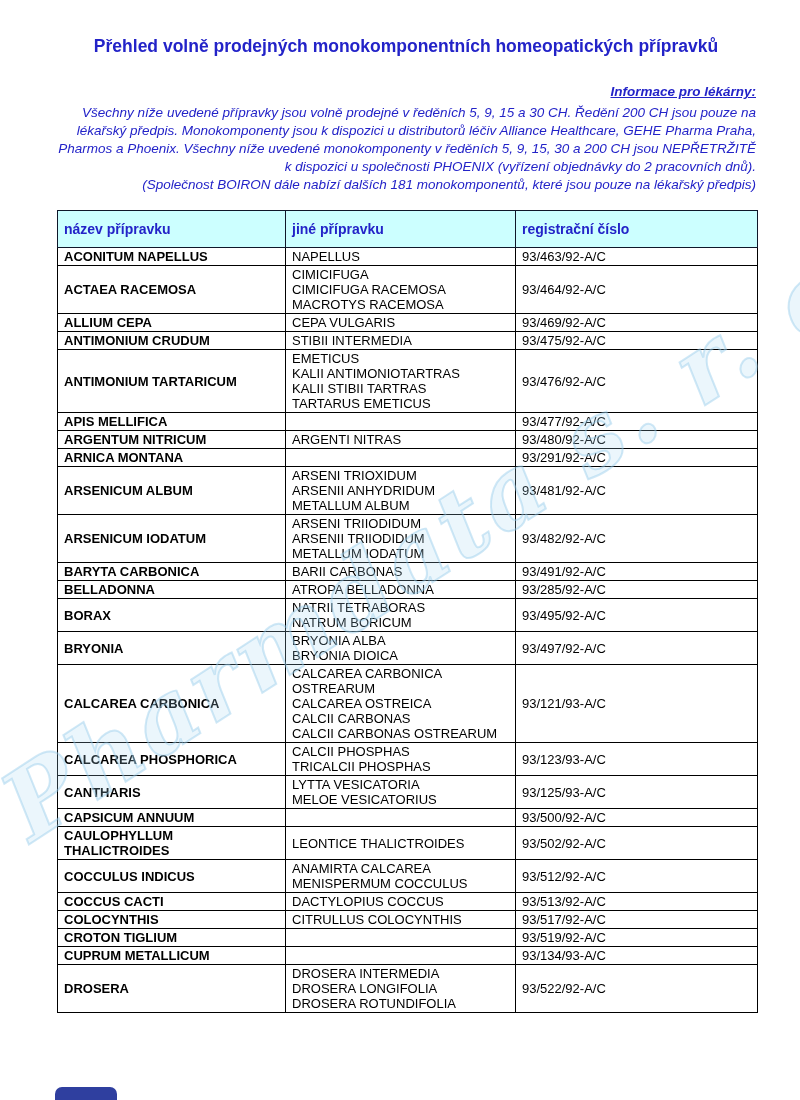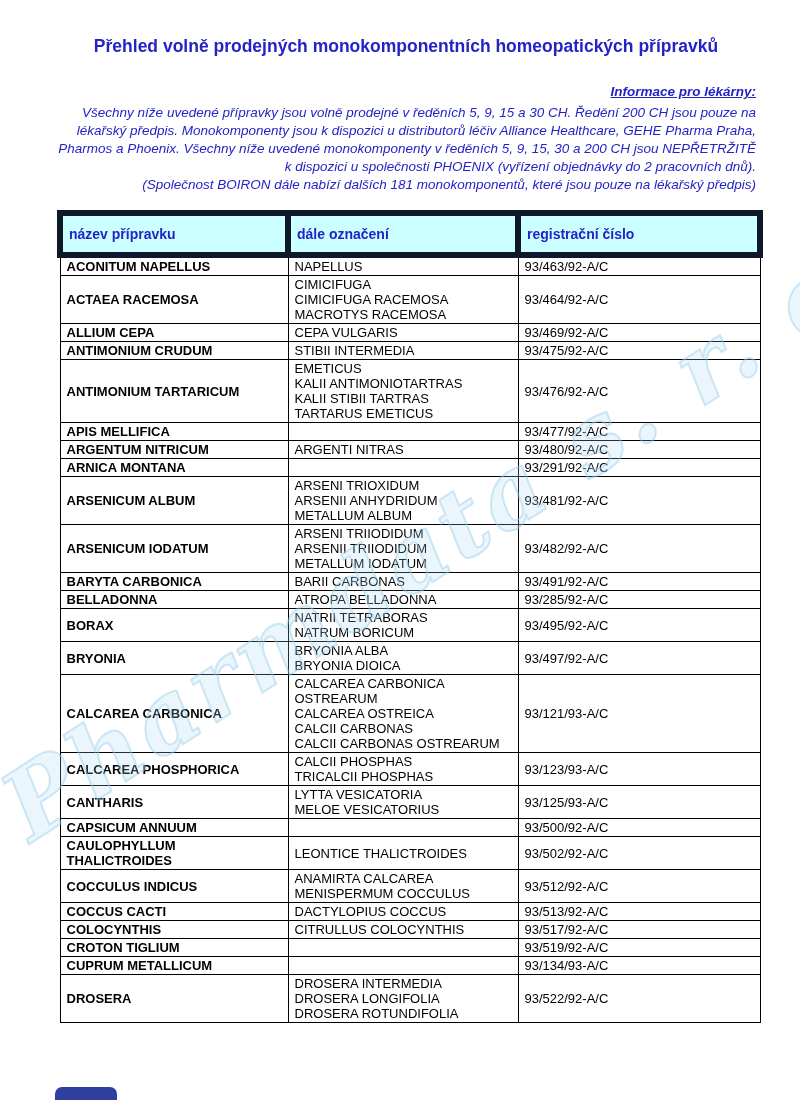--- a/index.html
+++ b/index.html
@@ -49,21 +49,21 @@
     margin: 16px 0 0 57px;
     table-layout: fixed;
   }
   .doc-table th {
     background: var(--header-bg, #ccffff);
     color: var(--accent-blue, #2323c8);
     font-size: 14px;
     font-weight: bold;
     text-align: left;
     padding: 10px 6px;
-    border: 6px solid #0f172a;
+    border: 1px solid #0f172a;
   }
   .doc-table td {
     border: 1px solid #000;
     font-size: 13px;
     line-height: 15px;
     padding: 1px 6px;
     vertical-align: middle;
     color: #000;
   }
   .doc-table td.cell-name {
@@ -115,21 +115,21 @@
 
   <table class="doc-table">
     <colgroup>
       <col style="width:228px">
       <col style="width:230px">
       <col style="width:242px">
     </colgroup>
     <thead>
       <tr>
         <th>název přípravku</th>
-        <th>dále označení</th>
+        <th>jiné přípravku</th>
         <th>registrační číslo</th>
       </tr>
     </thead>
     <tbody id="table-body">
         <tr>
           <td class="cell-name">ACONITUM NAPELLUS</td>
           <td class="cell-alias">
             <div class="alias-line">NAPELLUS</div>
           </td>
           <td class="cell-reg">93/463/92-A/C</td>

